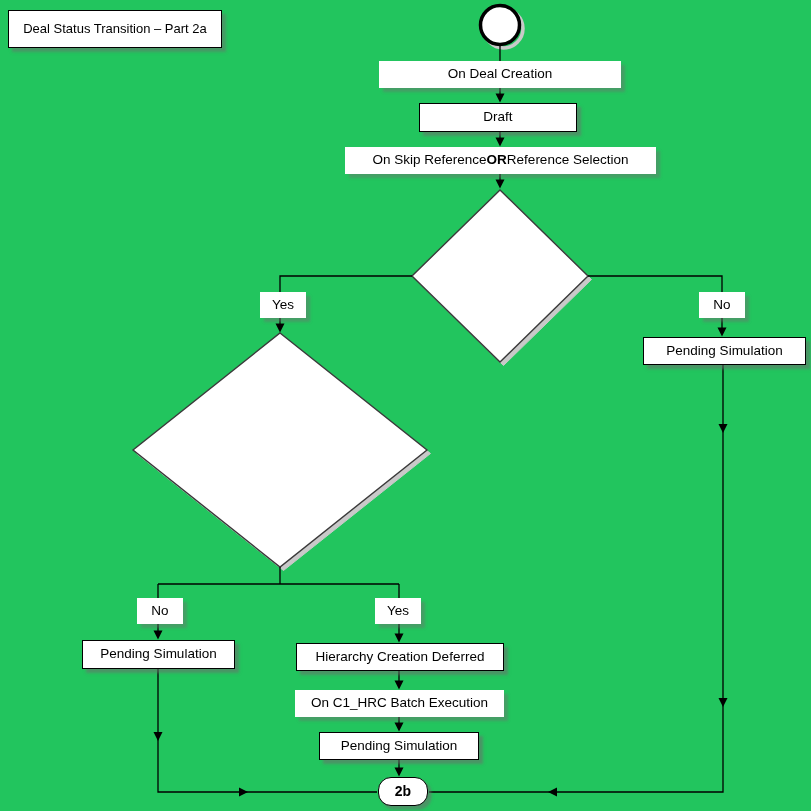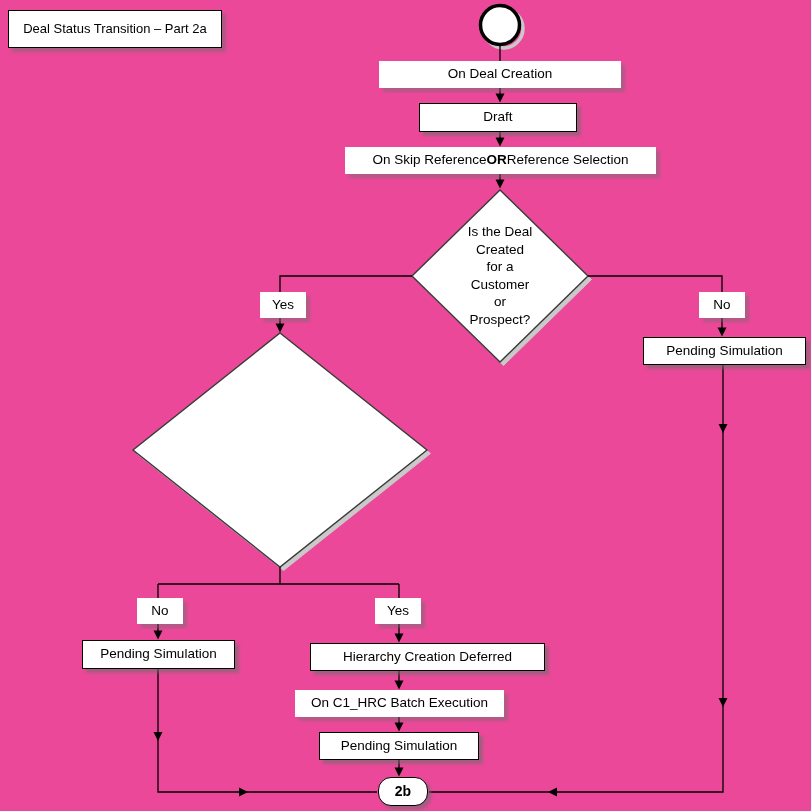--- a/index.html
+++ b/index.html
@@ -1,17 +1,17 @@
 <!DOCTYPE html>
 <html><head>
 <meta charset="utf-8">
 <style>
   html,body{margin:0;padding:0;background:#fff;}
   .stage{
-    position:relative;width:811px;height:811px;background:#ec4899;
+    position:relative;width:811px;height:811px;background:#22c55e;
     font-family:"Liberation Sans","DejaVu Sans",sans-serif;color:#000;overflow:hidden;
   }
   .stage svg{position:absolute;left:0;top:0;}
   .node,.lbl,.tag,.titlebox,.dtext{
     position:absolute;display:flex;align-items:center;justify-content:center;
     font-size:13.5px;line-height:1.2;text-align:center;box-sizing:border-box;background:#fff;
   }
   .node{border:1.3px solid #000;box-shadow:3.5px 3.5px 2.5px rgba(110,110,110,.55);}
   .lbl{border:none;box-shadow:3.5px 3.5px 2.5px rgba(110,110,110,.45);}
   .tag{width:46px;height:26px;border:none;box-shadow:3.5px 3.5px 2.5px rgba(110,110,110,.45);}
@@ -79,39 +79,33 @@
   <div class="lbl" style="left:379px;top:61px;width:242px;height:27px">On Deal Creation</div>
 
   <div class="node" style="left:419px;top:103px;width:158px;height:29px">Draft</div>
 
   <div class="lbl skipref" style="left:345px;top:147px;width:311px;height:27px">
     <span>On Skip Reference</span>
     <span class="b">OR</span>
     <span>Reference Selection</span>
   </div>
 
-  <div class="dtext" style="left:440px;top:223px;width:120px">Is the Deal
-Created
-for a
-Customer
-or
-Prospect?</div>
 
   <div class="tag" style="left:260px;top:292px">Yes</div>
   <div class="tag" style="left:699px;top:292px">No</div>
 
   <div class="node" style="left:643px;top:337px;width:163px;height:28px">Pending Simulation</div>
 
 
   <div class="tag" style="left:137px;top:598px">No</div>
   <div class="tag" style="left:375px;top:598px">Yes</div>
 
   <div class="node" style="left:82px;top:640px;width:153px;height:29px">Pending Simulation</div>
 
-  <div class="node" style="left:310px;top:643px;width:235px;height:28px">Hierarchy Creation Deferred</div>
+  <div class="node" style="left:296px;top:643px;width:208px;height:28px">Hierarchy Creation Deferred</div>
 
   <div class="lbl" style="left:295px;top:690px;width:209px;height:27px">On C1_HRC Batch Execution</div>
 
   <div class="node" style="left:319px;top:732px;width:160px;height:28px">Pending Simulation</div>
 
   <div class="node rounded" style="left:378px;top:777px;width:50px;height:29px">2b</div>
 
 </div>
 
 </body></html>

